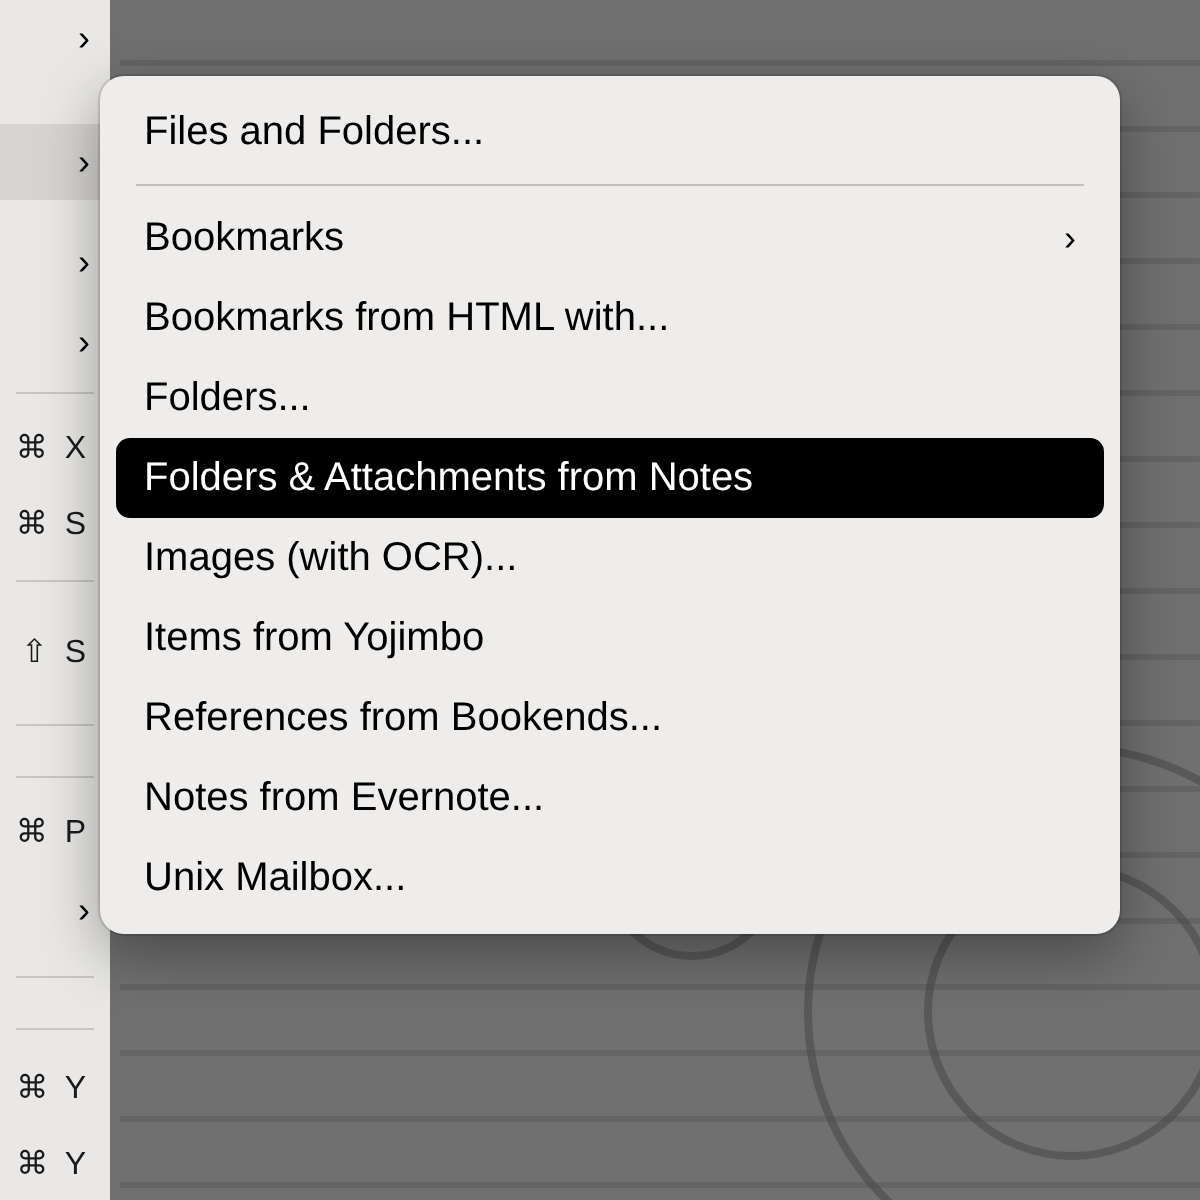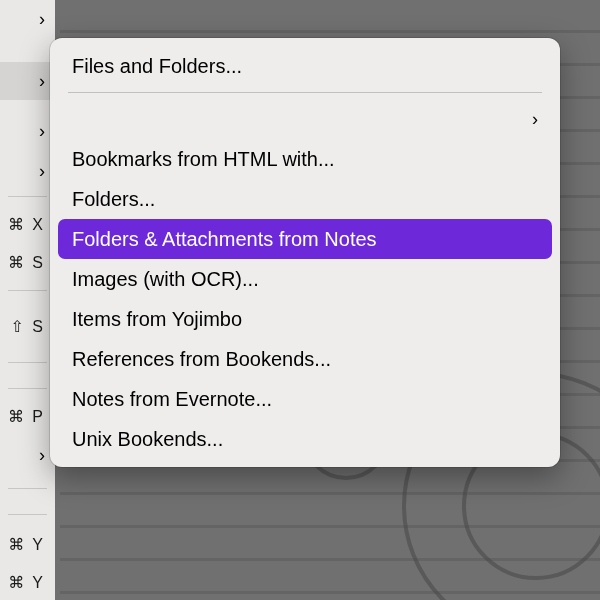--- a/index.html
+++ b/index.html
@@ -85,21 +85,21 @@
     height: 40px;
     line-height: 40px;
     padding-left: 14px;
     padding-right: 14px;
     font-size: 20px;
     color: #000;
     border-radius: 7px;
     position: relative;
   }
   .menu .item.selected {
-    background: #6d28d9;
+    background: #000000;
     color: #fff;
   }
   .menu .item .chev {
     position: absolute;
     right: 14px;
     top: 0;
     font-size: 18px;
   }
   .menu .sep {
     height: 1px;
@@ -133,22 +133,22 @@
     <div class="row" style="top: 308px;"><span>⇧ S</span></div>
     <div class="row" style="top: 398px;"><span>⌘ P</span></div>
     <div class="row" style="top: 436px;"><span class="chev">›</span></div>
     <div class="row" style="top: 526px;"><span>⌘ Y</span></div>
     <div class="row" style="top: 564px;"><span>⌘ Y</span></div>
   </div>
 
 <div class="menu" id="menu">
     <div class="item"><span>Files and Folders...</span></div>
     <div class="sep"></div>
-    <div class="item"><span class="chev">›</span></div>
+    <div class="item"><span>Bookmarks</span><span class="chev">›</span></div>
     <div class="item"><span>Bookmarks from HTML with...</span></div>
     <div class="item"><span>Folders...</span></div>
     <div class="item selected"><span>Folders &amp; Attachments from Notes</span></div>
     <div class="item"><span>Images (with OCR)...</span></div>
     <div class="item"><span>Items from Yojimbo</span></div>
     <div class="item"><span>References from Bookends...</span></div>
     <div class="item"><span>Notes from Evernote...</span></div>
-    <div class="item"><span>Unix Bookends...</span></div>
+    <div class="item"><span>Unix Mailbox...</span></div>
   </div>
 
 </body></html>

